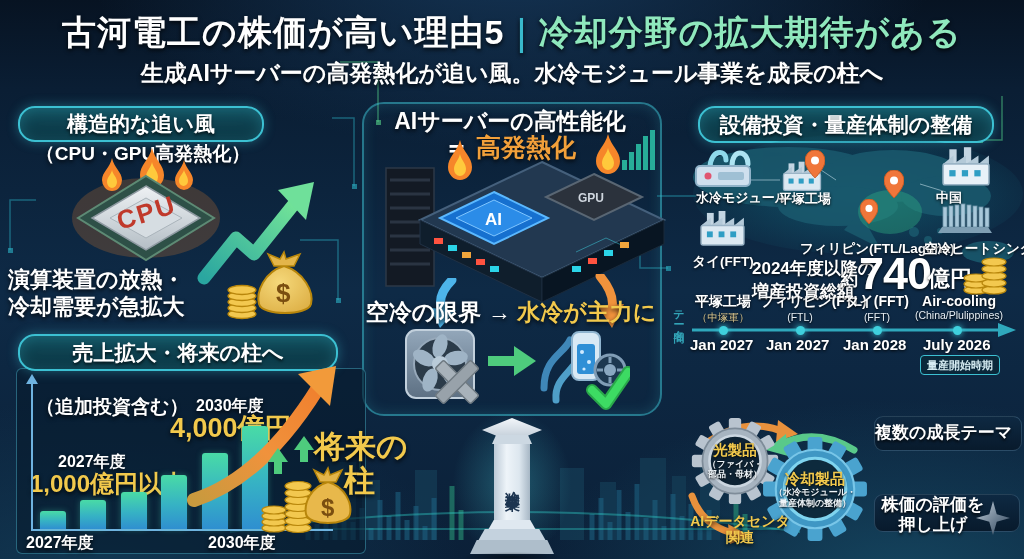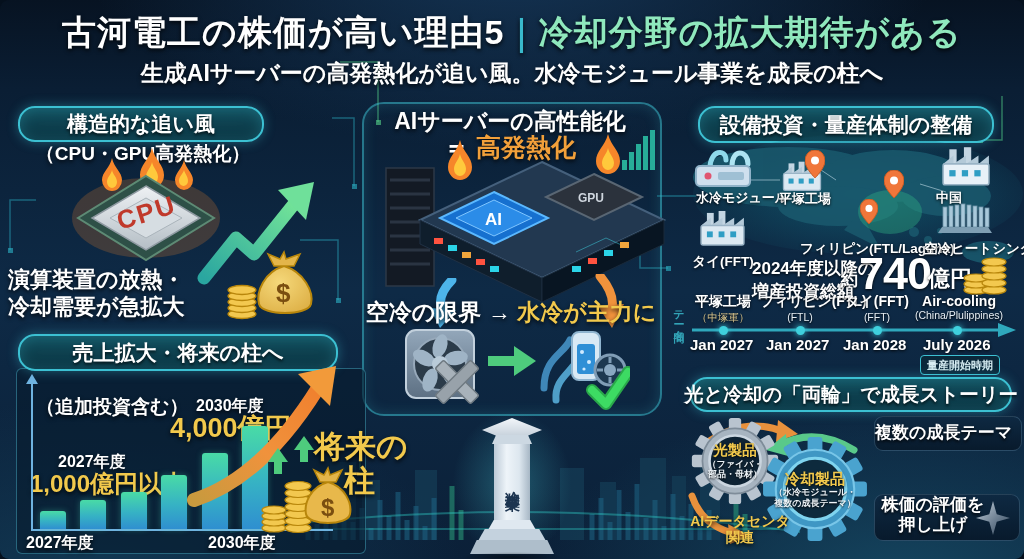--- a/index.html
+++ b/index.html
@@ -4,21 +4,20 @@
 <style>
   html,body{margin:0;padding:0;background:#05101d;}
   .stage{
     position:relative;width:1024px;height:559px;overflow:hidden;
     font-family:"Liberation Sans","DejaVu Sans",sans-serif;color:#fff;
     background:
       radial-gradient(620px 300px at 50% -60px,#16395c 0%,rgba(22,57,92,0) 70%),
       radial-gradient(520px 260px at 88% 104%,#154660 0%,rgba(21,70,96,0) 70%),
       radial-gradient(520px 260px at 10% 104%,#123a55 0%,rgba(18,58,85,0) 70%),
       linear-gradient(180deg,#071322 0%,#0a1e34 16%,#0e2a46 52%,#0b2038 100%);
-    border-radius: 9px;
   }
   .abs{position:absolute;}
   .b{font-weight:bold;}
   .sh{text-shadow:0 2px 4px rgba(0,0,0,.85);}
   .gold{color:#f2c94c;}
   .orange{color:#f2a03a;}
   .mint{color:#8fe8bd;}
   .teal{color:#39b9cc;}
   .pill{
     position:absolute;display:flex;align-items:center;justify-content:center;
@@ -516,23 +515,20 @@
     <div class="abs" style="left:22px;top:17px;width:40px;height:9px;background:#ccd8e2;clip-path:polygon(10% 0,90% 0,100% 100%,0 100%);"></div>
     <div class="abs" style="left:24px;top:26px;width:36px;height:78px;background:linear-gradient(90deg,#bccad6 0%,#eef4f9 35%,#dde7ef 70%,#a7b7c5 100%);display:flex;align-items:center;justify-content:center;">
       <span class="vtext b" style="font-size:15px;color:#1c3450;letter-spacing:2px;">冷却事業</span>
     </div>
     <div class="abs" style="left:18px;top:102px;width:48px;height:10px;background:#dfe8f0;clip-path:polygon(12% 0,88% 0,100% 100%,0 100%);"></div>
     <div class="abs" style="left:8px;top:111px;width:68px;height:12px;background:#c4d2de;clip-path:polygon(10% 0,90% 0,100% 100%,0 100%);"></div>
     <div class="abs" style="left:0;top:122px;width:84px;height:14px;background:#aebecb;clip-path:polygon(8% 0,92% 0,100% 100%,0 100%);"></div>
     <div class="abs" style="left:-8px;top:134px;width:100px;height:10px;background:radial-gradient(ellipse at center,rgba(0,0,0,.5),rgba(0,0,0,0) 70%);"></div>
   </div>
 
-  <div class="pill" style="left:690px;top:377px;width:318px;height:31px;font-size:19.5px;">
-    <span>光と冷却の「両輪」で成長ストーリー</span>
-  </div>
 
   <svg class="abs" style="left:686px;top:408px;" width="200" height="150" viewBox="0 0 200 150">
     <path d="M22 34 Q60 8 98 24" stroke="#e8913c" stroke-width="7" fill="none" stroke-linecap="round"></path>
     <polygon points="92,12 112,26 90,34" fill="#e8913c"></polygon>
     <path d="M168 42 Q128 18 92 38" stroke="#59c98a" stroke-width="7" fill="none" stroke-linecap="round"></path>
     <polygon points="100,26 80,42 102,48" fill="#59c98a"></polygon>
     <path d="M6 88 Q16 118 50 126" stroke="#e8913c" stroke-width="7" fill="none" stroke-linecap="round"></path>
     <polygon points="42,116 64,128 44,136" fill="#e8913c"></polygon>
   </svg>
 
@@ -577,29 +573,29 @@
         <rect x="-7" y="-49" width="14" height="16" rx="3" transform="rotate(270)"></rect>
         <rect x="-7" y="-49" width="14" height="16" rx="3" transform="rotate(300)"></rect>
         <rect x="-7" y="-49" width="14" height="16" rx="3" transform="rotate(330)"></rect>
       </g>
       <circle r="37" fill="#3f97c4" stroke="#78c6e8" stroke-width="2"></circle>
       <circle r="29" fill="#0d2a3d" stroke="#7fd4ef" stroke-width="3"></circle>
     </svg>
     <div class="geartext">
       <div class="gt-title" style="font-size:15px;">冷却製品</div>
       <div class="gt-sub">（水冷モジュール・</div>
-      <div class="gt-sub">複数の成長テーマ）</div>
+      <div class="gt-sub">量産体制の整備）</div>
     </div>
   </div>
 
   <div class="abs sh b gold" style="left:684px;top:513px;width:112px;text-align:center;font-size:14px;">AIデータセンター</div>
   <div class="abs sh b gold" style="left:684px;top:529px;width:112px;text-align:center;font-size:14px;">関連</div>
 
   <div class="benefit" style="top:416px;height:33px;">
     <span>複数の成長テーマ</span>
   </div>
-  <div class="benefit" style="top:494px;height:47px;flex-direction:column;padding-right:28px;box-sizing:border-box;">
+  <div class="benefit" style="top:494px;height:38px;flex-direction:column;padding-right:28px;box-sizing:border-box;">
     <span>株価の評価を</span>
     <span>押し上げ</span>
   </div>
   <div class="sparkle" style="left:976px;top:501px;"></div>
 
 </div>
 
 </body></html>

